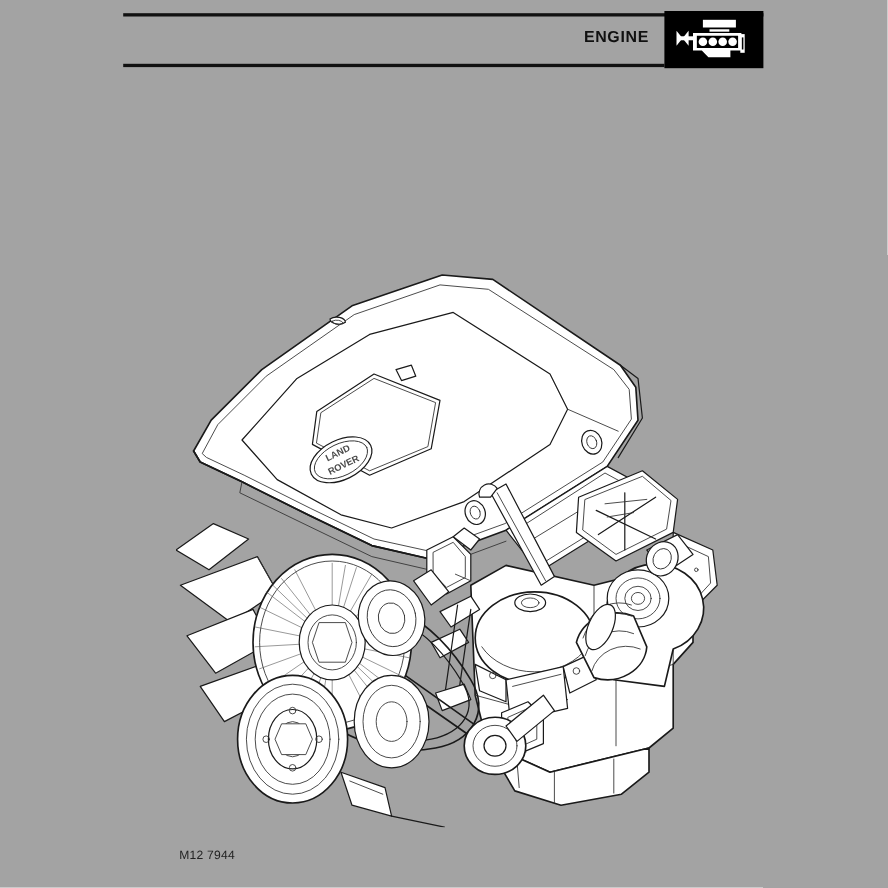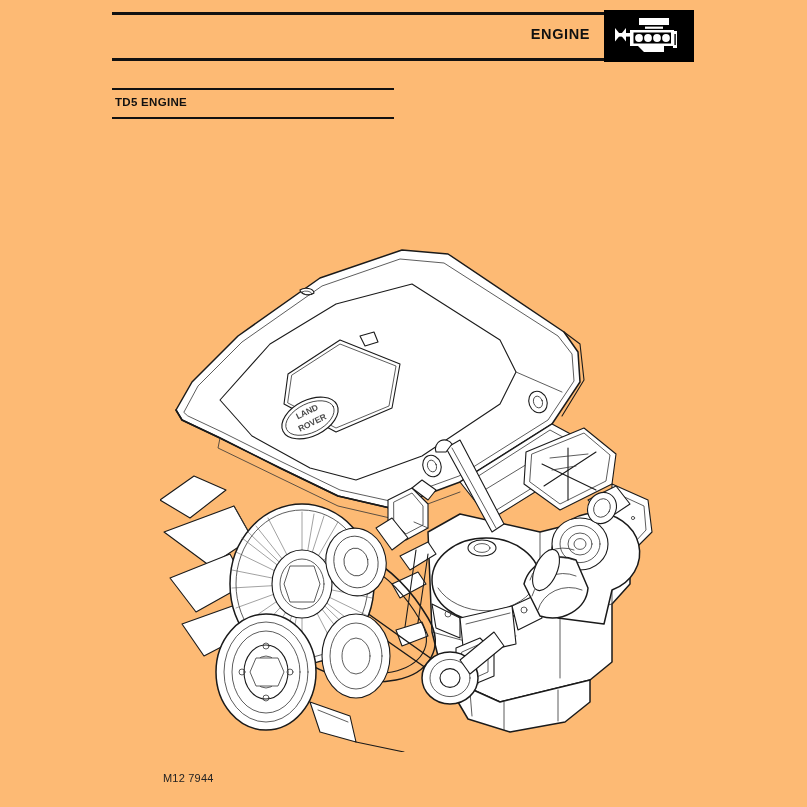--- a/index.html
+++ b/index.html
@@ -7,21 +7,21 @@
     padding: 0;
     background: #ffffff;
   }
   body {
     font-family: "Liberation Sans", sans-serif;
   }
   #page {
     position: relative;
     width: 807px;
     height: 807px;
-    background: #fdba74;
+    background: #a3a3a3;
     overflow: hidden;
   }
 
   
   #page-header {
     position: absolute;
     left: 112px;
     top: 12px;
     width: 582px;
     height: 52px;
@@ -149,25 +149,20 @@
         <circle cx="44" cy="28" r="3.9" fill="#ffffff"></circle>
         <circle cx="53" cy="28" r="3.9" fill="#ffffff"></circle>
         <circle cx="62" cy="28" r="3.9" fill="#ffffff"></circle>
 
         <rect x="69" y="21" width="4" height="17" fill="#ffffff"></rect>
         <rect x="70.4" y="24" width="1.4" height="11" fill="#000000"></rect>
       </svg>
     </div>
   </div>
 
-  <div id="section-block">
-    <div class="rule-thin top"></div>
-    <div id="section-title">TD5 ENGINE</div>
-    <div class="rule-thin bottom"></div>
-  </div>
 
   <div id="illustration">
     <svg viewBox="0 0 500 520" xmlns="http://www.w3.org/2000/svg">
       <defs>
         <style>
           .ln  { fill:none; stroke:#1a1a1a; stroke-width:1.5; stroke-linejoin:round; stroke-linecap:round; }
           .ln2 { fill:none; stroke:#1a1a1a; stroke-width:1.1; stroke-linejoin:round; stroke-linecap:round; }
           .lnt { fill:none; stroke:#333333; stroke-width:0.8; stroke-linejoin:round; stroke-linecap:round; }
           .lnf { fill:none; stroke:#555555; stroke-width:0.55; stroke-linecap:round; }
           .fillw { fill:#ffffff; stroke:#1a1a1a; stroke-width:1.5; stroke-linejoin:round; }

